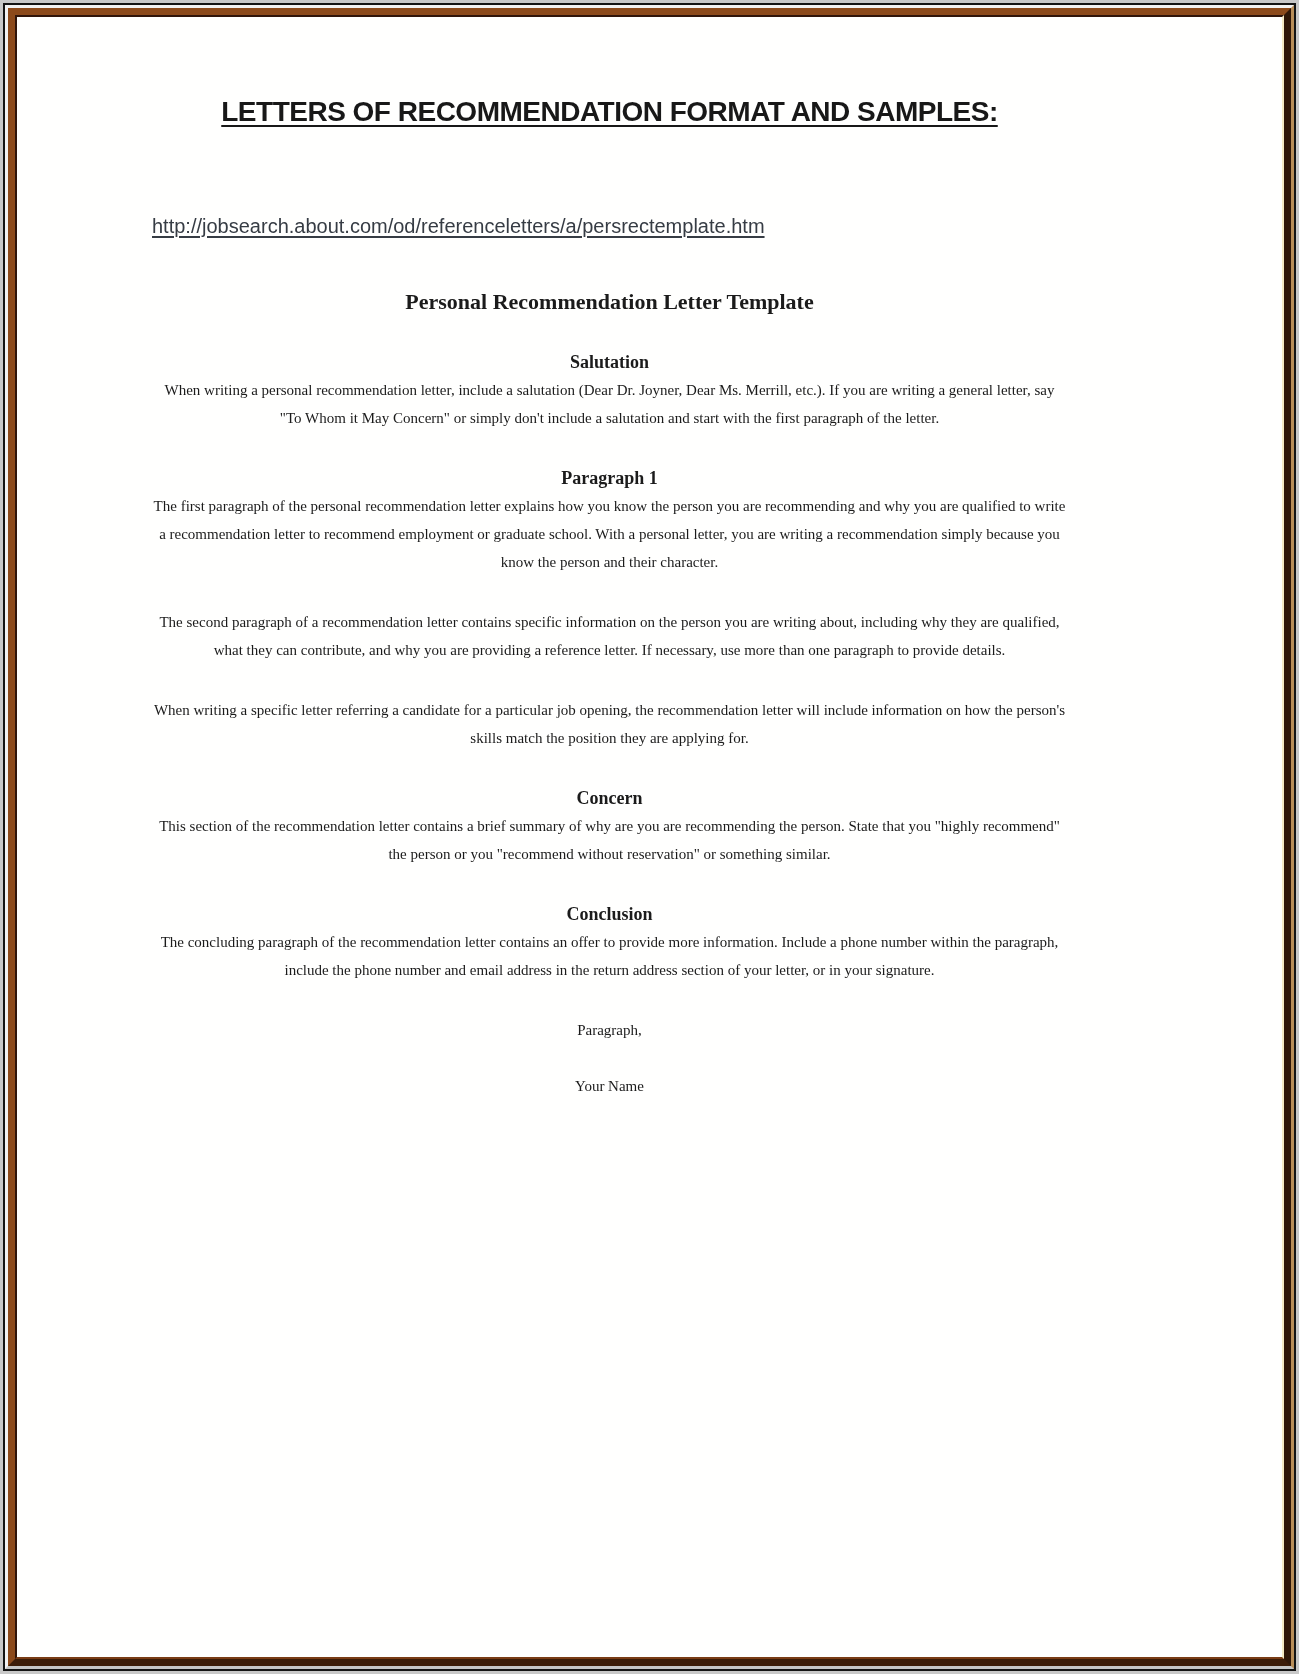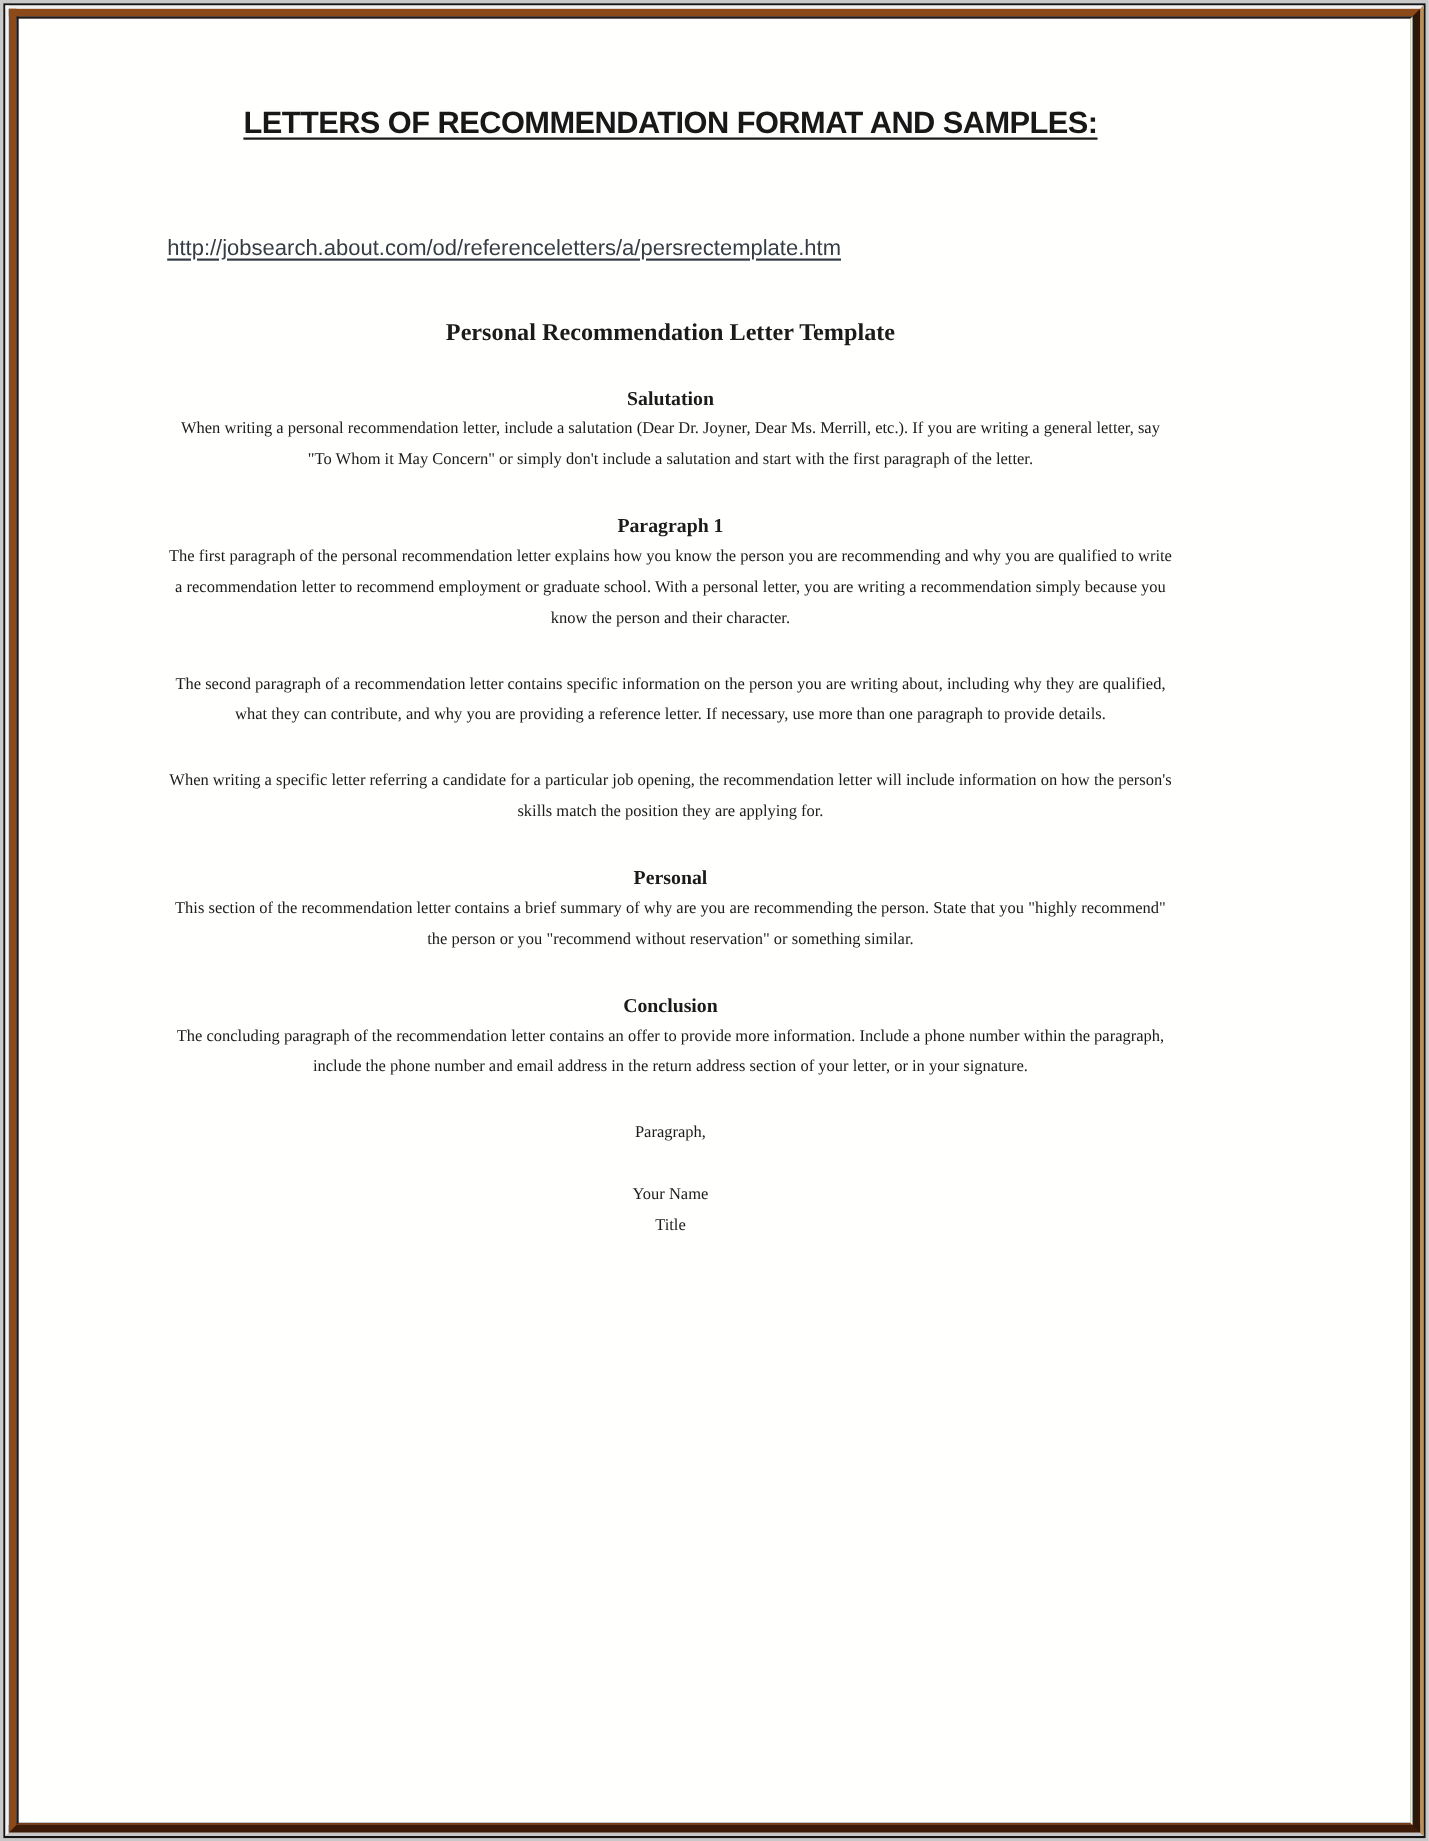--- a/index.html
+++ b/index.html
@@ -38,21 +38,21 @@
     border-right: 7px solid #2f1708;
     border-bottom: 7px solid #3c1c08;
   }
   .f5 {
     box-sizing: border-box;
     width: 100%; height: 100%;
     border-top: 2px solid #30150a;
     border-left: 2px solid #30150a;
     border-right: 2px solid #f6ebc4;
     border-bottom: 2px solid #7a3c16;
-    background: #0c4a6e;
+    background: #a16207;
   }
   
   .page {
     box-sizing: border-box;
     width: 100%; height: 100%;
     padding: 80px 215px 0 135px;
     overflow: hidden;
     background: #fffffe;
   }
   h1, h2, h3, p { margin: 0; padding: 0; text-align: center; }
@@ -130,33 +130,32 @@
 
             <section class="sec">
               <p>The second paragraph of a recommendation letter contains specific information on the person you are writing about, including why they are qualified, what they can contribute, and why you are providing a reference letter. If necessary, use more than one paragraph to provide details.</p>
             </section>
 
             <section class="sec">
               <p>When writing a specific letter referring a candidate for a particular job opening, the recommendation letter will include information on how the person's skills match the position they are applying for.</p>
             </section>
 
             <section class="sec">
-              <h3>Personal</h3>
+              <h3>Concern</h3>
               <p>This section of the recommendation letter contains a brief summary of why are you are recommending the person. State that you "highly recommend" the person or you "recommend without reservation" or something similar.</p>
             </section>
 
             <section class="sec">
               <h3>Conclusion</h3>
               <p>The concluding paragraph of the recommendation letter contains an offer to provide more information. Include a phone number within the paragraph, include the phone number and email address in the return address section of your letter, or in your signature.</p>
             </section>
 
             <p class="closing-line">Paragraph,</p>
 
             <p class="sig">Your Name</p>
 
-            <p class="sig">Title</p>
 
           </div>
         </div>
       </div>
     </div>
   </div>
 </div>
 
 </body></html>

